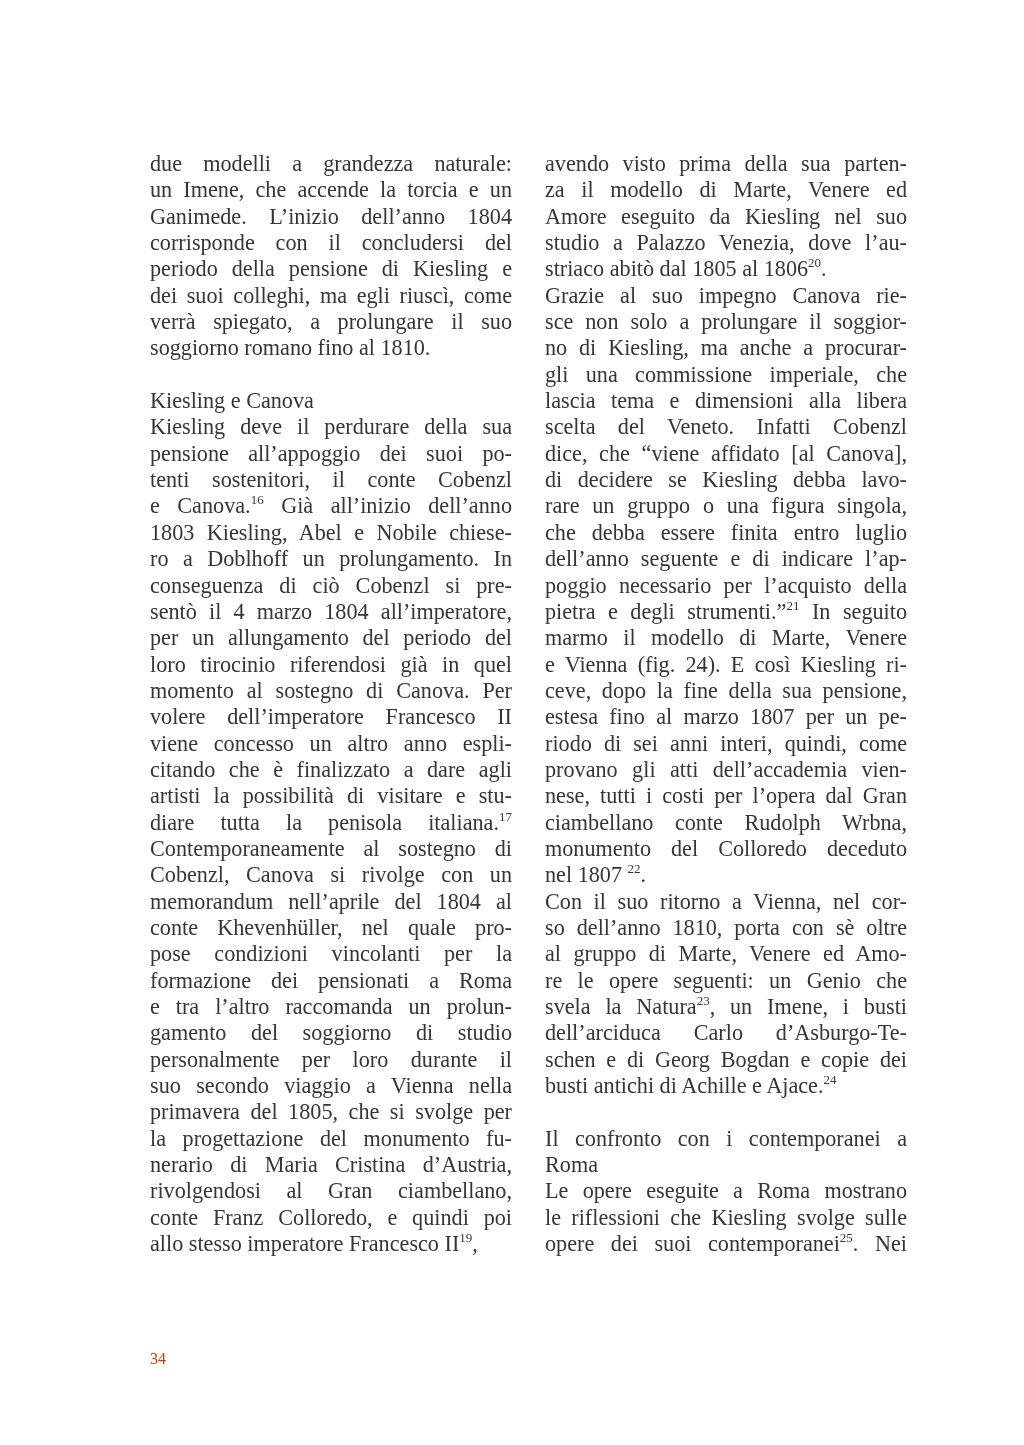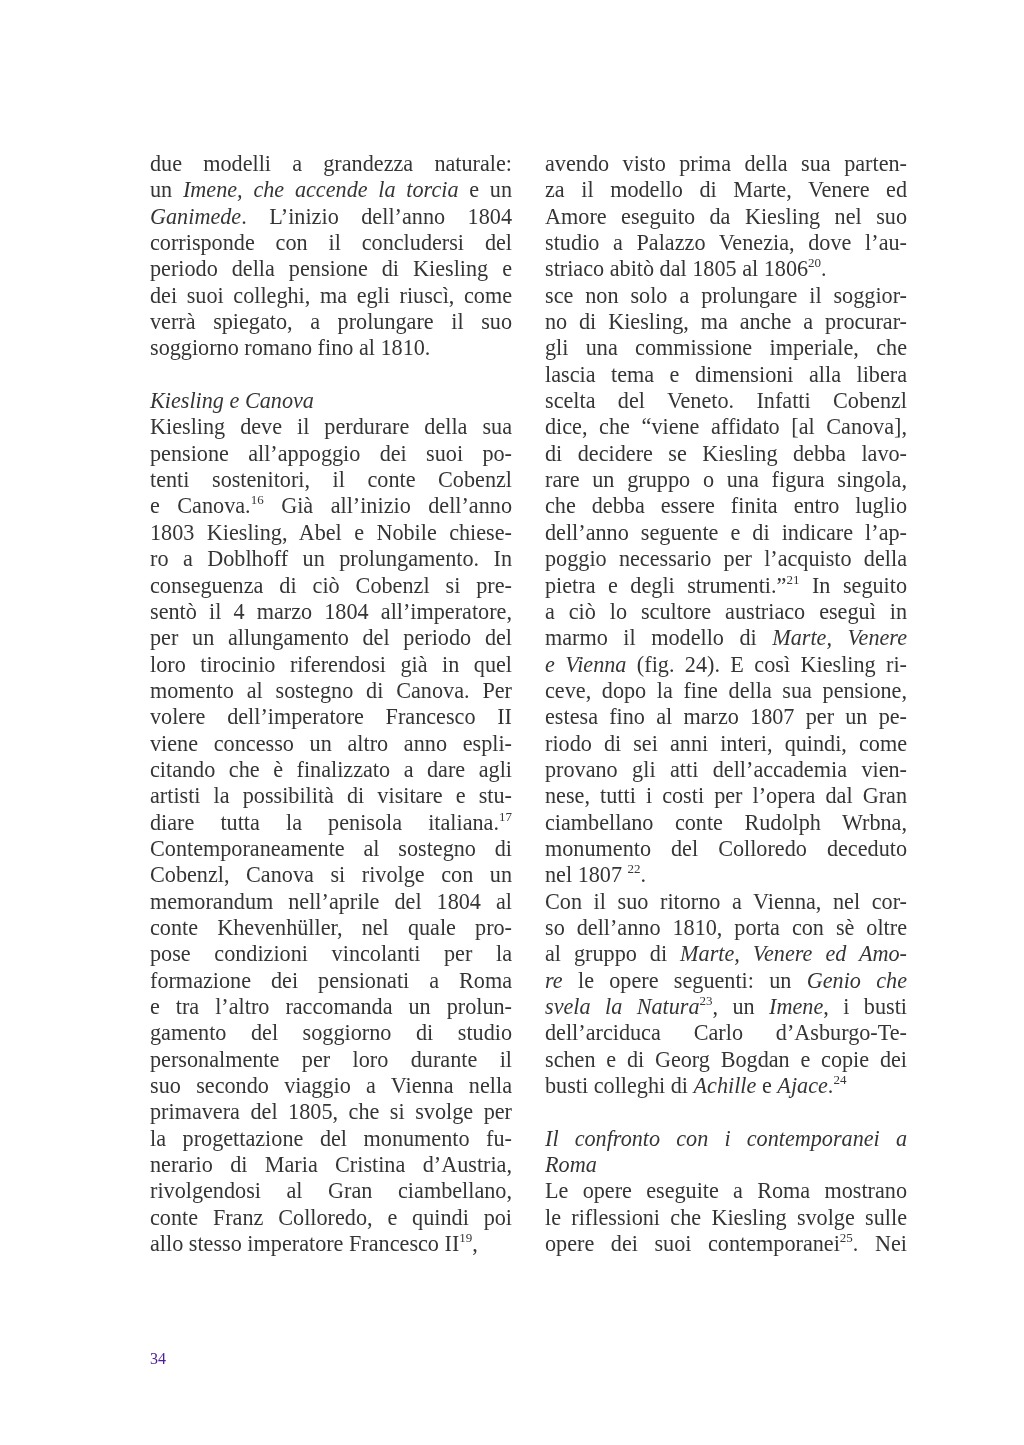--- a/index.html
+++ b/index.html
@@ -8,25 +8,25 @@
   .col {
     position: absolute; top: 151px; width: 362px;
     font-family: "Liberation Serif", "DejaVu Serif", serif;
     font-size: 22.2px; line-height: 26.35px; color: #353535;
   }
   .col-left { left: 150px; }
   .col-right { left: 545px; }
   .line { display: block; white-space: nowrap; text-align: justify; text-align-last: justify; height: 26.35px; }
   .line.last { text-align-last: left; }
   .gap { display: block; height: 26.35px; }
-  .it { font-style: italic; }
+  .it { }
   sup { font-size: 13px; line-height: 0; vertical-align: 9px; }
   .pagenum {
     position: absolute; left: 150px; top: 1350px;
-    font-family: "Liberation Serif", "DejaVu Serif", serif; font-size: 16px; color: #4c1d95;
+    font-family: "Liberation Serif", "DejaVu Serif", serif; font-size: 16px; color: #c2410c;
   }
 </style>
 </head>
 <body>
 
 <div class="page">
   <div class="col col-left">
     <div>
         <span class="line"><span>due modelli a grandezza naturale:</span></span>
         <span class="line"><span>un </span><span class="it">Imene, che accende la torcia</span><span> e un</span></span>
@@ -75,51 +75,51 @@
       </div>
   </div>
 
   <div class="col col-right">
     <div>
         <span class="line"><span>avendo visto prima della sua parten-</span></span>
         <span class="line"><span>za il modello di Marte, Venere ed</span></span>
         <span class="line"><span>Amore eseguito da Kiesling nel suo</span></span>
         <span class="line"><span>studio a Palazzo Venezia, dove l’au-</span></span>
         <span class="line last"><span>striaco abitò dal 1805 al 1806</span><sup>20</sup><span>.</span></span>
+        <span class="line"><span>Grazie al suo impegno Canova rie-</span></span>
         <span class="line"><span>sce non solo a prolungare il soggior-</span></span>
         <span class="line"><span>no di Kiesling, ma anche a procurar-</span></span>
         <span class="line"><span>gli una commissione imperiale, che</span></span>
         <span class="line"><span>lascia tema e dimensioni alla libera</span></span>
         <span class="line"><span>scelta del Veneto. Infatti Cobenzl</span></span>
         <span class="line"><span>dice, che “viene affidato [al Canova],</span></span>
         <span class="line"><span>di decidere se Kiesling debba lavo-</span></span>
         <span class="line"><span>rare un gruppo o una figura singola,</span></span>
         <span class="line"><span>che debba essere finita entro luglio</span></span>
         <span class="line"><span>dell’anno seguente e di indicare l’ap-</span></span>
         <span class="line"><span>poggio necessario per l’acquisto della</span></span>
         <span class="line"><span>pietra e degli strumenti.”</span><sup>21</sup><span> In seguito</span></span>
-        <span class="line"><span>a ciò lo scultore austriaco eseguì in</span></span>
         <span class="line"><span>marmo il modello di </span><span class="it">Marte, Venere</span></span>
         <span class="line"><span class="it">e Vienna</span><span> (fig. 24). E così Kiesling ri-</span></span>
         <span class="line"><span>ceve, dopo la fine della sua pensione,</span></span>
         <span class="line"><span>estesa fino al marzo 1807 per un pe-</span></span>
         <span class="line"><span>riodo di sei anni interi, quindi, come</span></span>
         <span class="line"><span>provano gli atti dell’accademia vien-</span></span>
         <span class="line"><span>nese, tutti i costi per l’opera dal Gran</span></span>
         <span class="line"><span>ciambellano conte Rudolph Wrbna,</span></span>
         <span class="line"><span>monumento del Colloredo deceduto</span></span>
         <span class="line last"><span>nel 1807 </span><sup>22</sup><span>.</span></span>
         <span class="line"><span>Con il suo ritorno a Vienna, nel cor-</span></span>
         <span class="line"><span>so dell’anno 1810, porta con sè oltre</span></span>
         <span class="line"><span>al gruppo di </span><span class="it">Marte, Venere ed Amo-</span></span>
         <span class="line"><span class="it">re</span><span> le opere seguenti: un </span><span class="it">Genio che</span></span>
         <span class="line"><span class="it">svela la Natura</span><sup>23</sup><span>, un </span><span class="it">Imene</span><span>, i busti</span></span>
         <span class="line"><span>dell’arciduca Carlo d’Asburgo-Te-</span></span>
         <span class="line"><span>schen e di Georg Bogdan e copie dei</span></span>
-        <span class="line last"><span>busti colleghi di </span><span class="it">Achille</span><span> e </span><span class="it">Ajace</span><span>.</span><sup>24</sup></span>
+        <span class="line last"><span>busti antichi di </span><span class="it">Achille</span><span> e </span><span class="it">Ajace</span><span>.</span><sup>24</sup></span>
       </div>
     <span class="gap"></span>
     <span class="line it">Il confronto con i contemporanei a</span>
     <span class="line last it">Roma</span>
     <div>
         <span class="line"><span>Le opere eseguite a Roma mostrano</span></span>
         <span class="line"><span>le riflessioni che Kiesling svolge sulle</span></span>
         <span class="line"><span>opere dei suoi contemporanei</span><sup>25</sup><span>. Nei</span></span>
       </div>
   </div>

